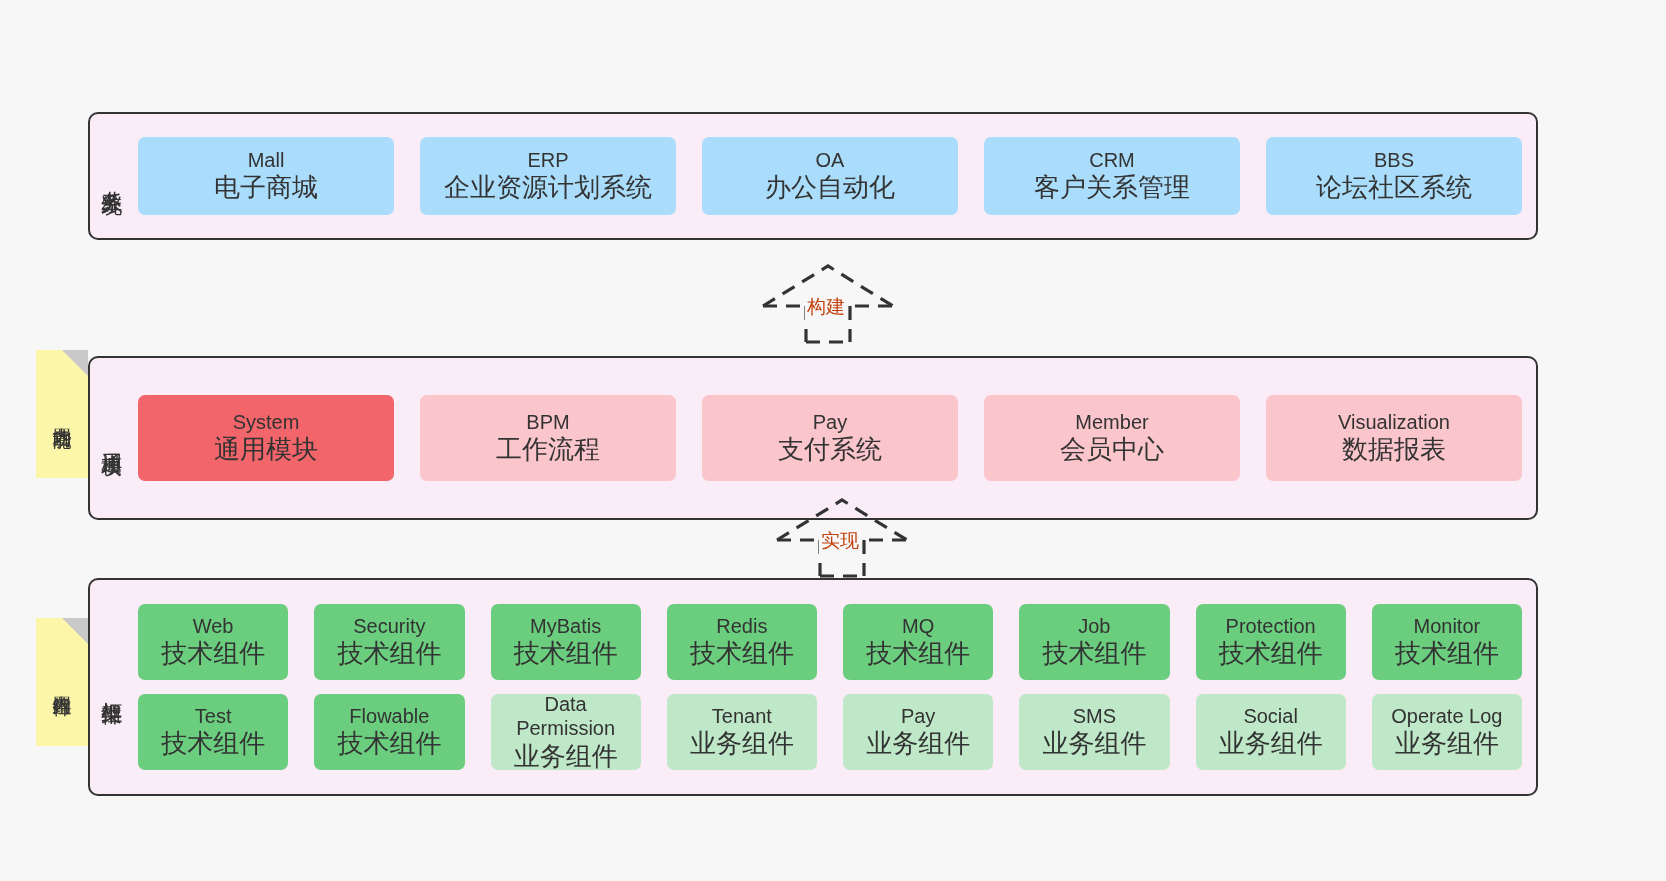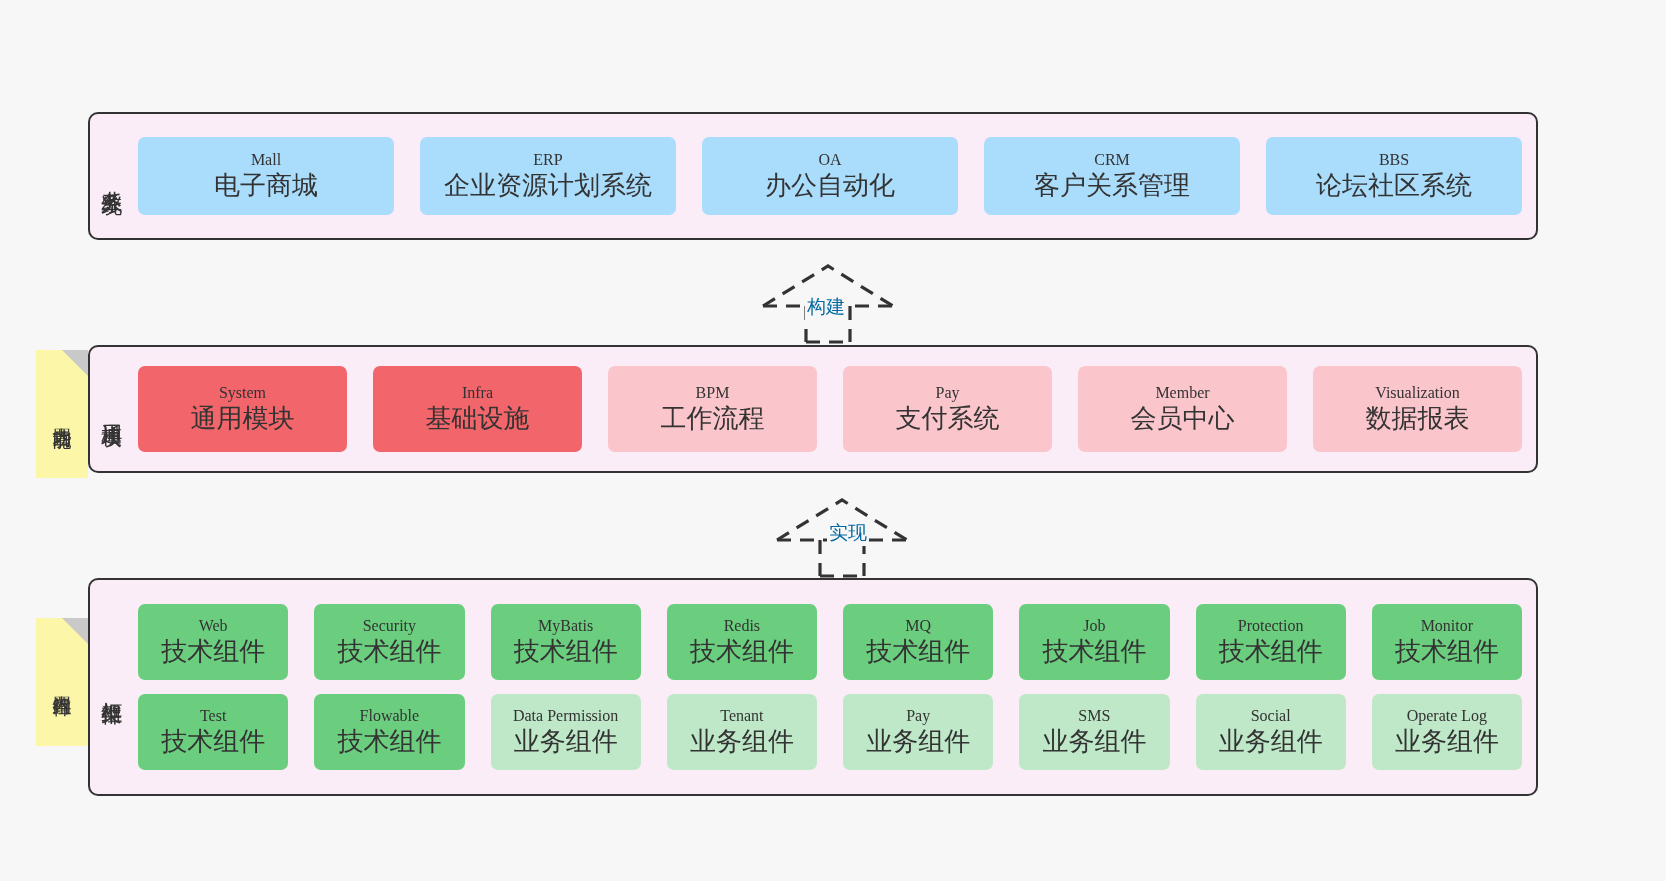--- a/index.html
+++ b/index.html
@@ -68,21 +68,21 @@
     display: flex;
     flex-direction: column;
     align-items: center;
     justify-content: center;
     text-align: center;
     line-height: 1.22;
     padding: 6px 4px;
     box-sizing: border-box;
     color: #333333;
   }
-  .node .t1 { font-size: 16px; font-family: Liberation Serif, serif; }
+  .node .t1 { font-size: 20px; }
   .node .t2 { font-size: 26px; }
 
   .n-blue  { background: #aadcfb; height: 78px; }
   .n-red   { background: #f2656a; height: 86px; }
   .n-pink  { background: #fac5cb; height: 86px; }
   .n-green { background: #6bce7f; height: 76px; }
   .n-lgreen{ background: #bfe8c8; height: 76px; }
 
   
   .sticky {
@@ -111,21 +111,21 @@
   }
 
   
   .arrow {
     position: absolute;
   }
   .arrow svg { display: block; overflow: visible; }
   .arrow-label {
     position: absolute;
     font-size: 19px;
-    color: #0369a1;
+    color: #c2410c;
     background: #f7f7f7;
     padding: 0 2px;
     white-space: nowrap;
   }
 </style>
 </head>
 <body>
 
 <div class="canvas">
 
@@ -165,31 +165,27 @@
       <path d="M 48 80 L 92 80" fill="none" stroke="#333333" stroke-width="3.2" stroke-dasharray="14,9"></path>
     </svg>
     <div class="arrow-label" style="left:47px; top:32px;">构建</div>
   </div>
 
   <div class="sticky" style="left:36px; top:350px; width:52px; height:128px;">
     <span class="fold"></span>
     <span>内置功能</span>
   </div>
 
-  <div class="band" style="left:88px; top:345px; width:1450px; height:128px;">
+  <div class="band" style="left:88px; top:356px; width:1450px; height:164px;">
     <div class="band-label">通用模块</div>
     <div class="band-body">
       <div class="band-row">
         <div class="node n-red">
           <span class="t1">System</span>
           <span class="t2">通用模块</span>
-        </div>
-        <div class="node n-red">
-          <span class="t1">Infra</span>
-          <span class="t2">基础设施</span>
         </div>
         <div class="node n-pink">
           <span class="t1">BPM</span>
           <span class="t2">工作流程</span>
         </div>
         <div class="node n-pink">
           <span class="t1">Pay</span>
           <span class="t2">支付系统</span>
         </div>
         <div class="node n-pink">
@@ -204,21 +200,21 @@
     </div>
   </div>
 
   <div class="arrow" style="left:772px; top:496px; width:140px; height:82px;">
     <svg width="140" height="82" viewBox="0 0 140 82">
       <path d="M 5 44 L 70 4 L 135 44" fill="none" stroke="#333333" stroke-width="3.2" stroke-dasharray="14,9" stroke-linecap="butt"></path>
       <path d="M 5 44 L 135 44" fill="none" stroke="#333333" stroke-width="3.2" stroke-dasharray="14,9"></path>
       <path d="M 48 44 L 48 80 M 92 44 L 92 80" fill="none" stroke="#333333" stroke-width="3.2" stroke-dasharray="14,9"></path>
       <path d="M 48 80 L 92 80" fill="none" stroke="#333333" stroke-width="3.2" stroke-dasharray="14,9"></path>
     </svg>
-    <div class="arrow-label" style="left:47px; top:24px;margin-left:8px;">实现</div>
+    <div class="arrow-label" style="left:47px; top:32px;">实现</div>
   </div>
 
   <div class="sticky" style="left:36px; top:618px; width:52px; height:128px;">
     <span class="fold"></span>
     <span>内置组件</span>
   </div>
 
   <div class="band" style="left:88px; top:578px; width:1450px; height:218px;">
     <div class="band-label">框架组件</div>
     <div class="band-body">

